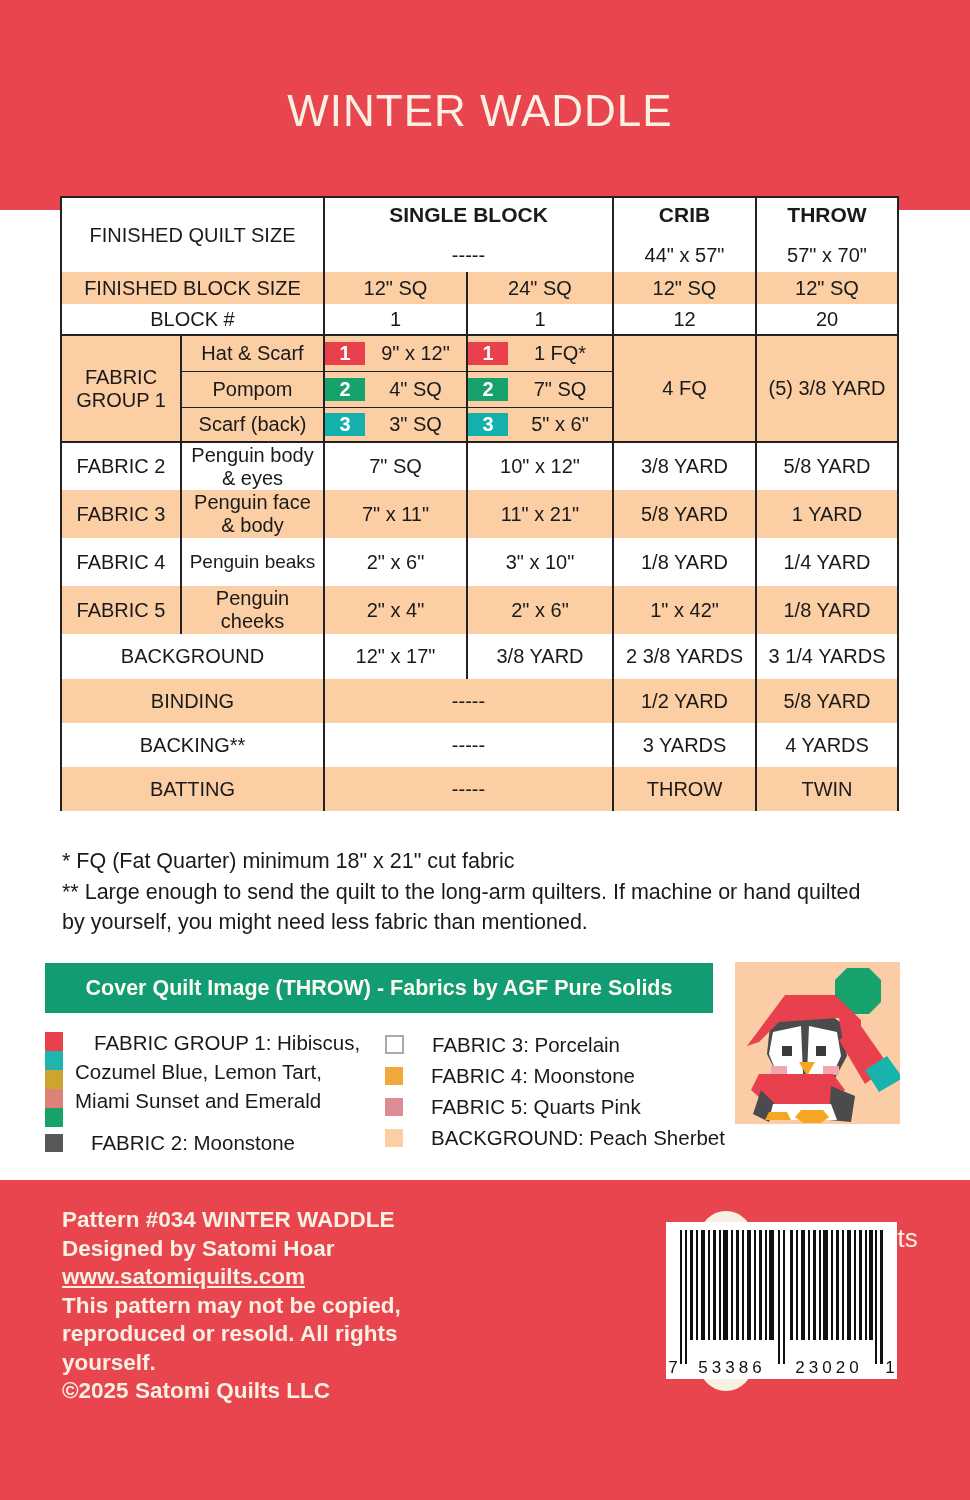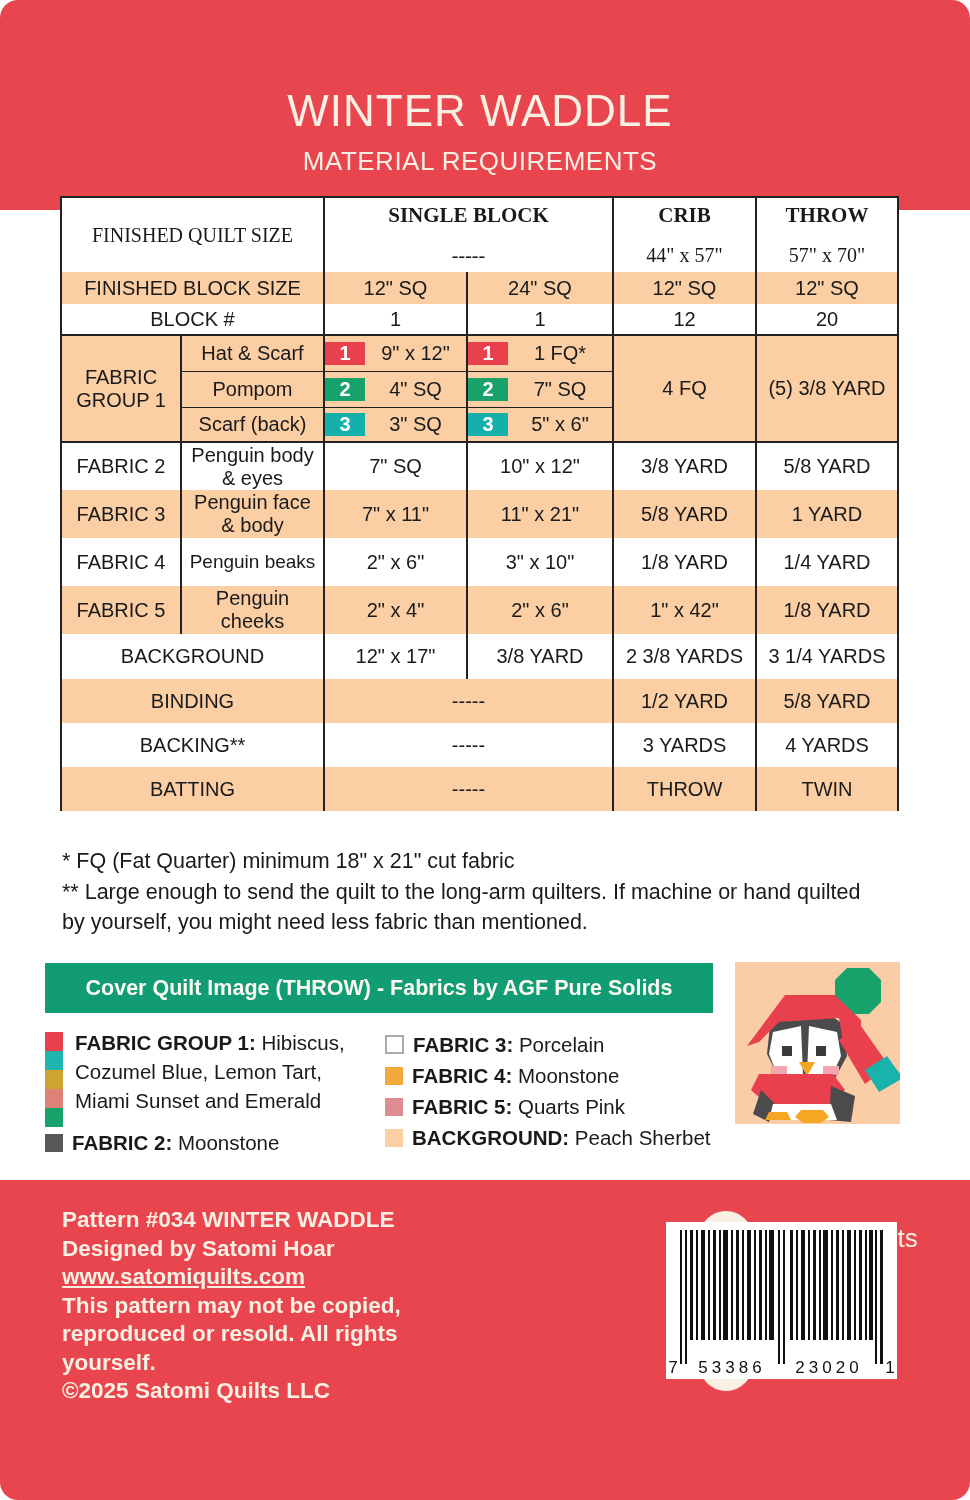--- a/index.html
+++ b/index.html
@@ -1,17 +1,17 @@
 <!DOCTYPE html>
 <html style="--accent-red: #E8454F; --cream: #F8F1E3; --peach: #FBCEA4; --banner-green: #119C74; --badge-red: #E8414D; --badge-green: #17A26B; --badge-teal: #15B0AB;"><head>
 <meta charset="utf-8">
 <style>
   html,body{margin:0;padding:0;background:#ffffff;}
   .page{position:relative;width:970px;height:1500px;background:#ffffff;overflow:hidden;
-        font-family:"Liberation Sans",sans-serif;color:#1a1a1a;border-radius:18px;}
+        font-family:"Liberation Sans",sans-serif;color:#1a1a1a;}
 
   
   .top-band{position:absolute;left:0;top:0;width:970px;height:210px;background:var(--accent-red);}
   .title{position:absolute;left:0;top:86px;width:960px;text-align:center;color:var(--cream);
          font-size:44px;letter-spacing:1px;}
   .subtitle{position:absolute;left:0;top:146px;width:960px;text-align:center;color:var(--cream);
             font-size:26px;letter-spacing:.5px;}
 
   
   .req-table{position:absolute;left:60px;top:196px;border-collapse:collapse;table-layout:fixed;
@@ -19,38 +19,38 @@
   .req-table td{padding:0;text-align:center;vertical-align:middle;font-size:20px;line-height:1.15;overflow:hidden;}
   .bl{border-left:2px solid #222;}
   .br{border-right:2px solid #222;}
   .bt{border-top:2px solid #222;}
   .bb{border-bottom:2px solid #222;}
   .bb1{border-bottom:1px solid #222;}
   .peach{background:var(--peach);margin-top:16px;}
   .pre{white-space:pre-line;}
   .hdr-main{font-weight:bold;font-size:21px;}
   .hdr-sub{font-size:20px;margin-top:16px;font-weight:normal;}
-  tr.r-head{height:75px;font-family:Liberation Serif, serif;} tr.r-bsize{height:32px;} tr.r-bnum{height:31px;}
+  tr.r-head{height:75px;} tr.r-bsize{height:32px;} tr.r-bnum{height:31px;}
   tr.r-g1{height:36px;} tr.r-g2{height:36px;} tr.r-g3{height:35px;}
   tr.r-f{height:48px;} tr.r-bg{height:45px;} tr.r-low{height:44px;}
   .measure{display:flex;align-items:stretch;height:100%;}
   .badge{width:40px;display:flex;align-items:center;justify-content:center;
          color:#fff;font-weight:bold;font-size:20px;}
   .badge.b1{background:var(--badge-red);} .badge.b2{background:var(--badge-green);} .badge.b3{background:var(--badge-teal);}
   .mval{flex:1;display:flex;align-items:center;justify-content:center;}
 
   
   .footnotes{position:absolute;left:62px;top:846px;width:818px;font-size:21.5px;line-height:1.42;}
 
   
   .banner{position:absolute;left:45px;top:963px;width:668px;height:50px;background:var(--banner-green);
           display:flex;align-items:center;justify-content:center;color:#fdfaf2;font-weight:bold;font-size:21.5px;}
   .penguin-box{position:absolute;left:735px;top:962px;width:165px;height:162px;}
   .legend{position:absolute;left:45px;top:1028px;width:680px;font-size:20.5px;line-height:29px;}
-  .legend b{font-weight:bold;}
+  .legend b{font-weight:normal;margin-left:19px;}
   .lg-left{position:absolute;left:0;top:0;width:330px;}
   .lg-right{position:absolute;left:340px;top:2px;width:340px;}
   .swatch{display:inline-block;width:18px;height:18px;vertical-align:-2px;margin-right:9px;}
   .swatch.porcelain{border:2px solid #aaa;width:15px;height:15px;}
   .stack{position:absolute;left:0;top:4px;width:18px;}
   .stack div{width:18px;height:19px;}
   .g1text{margin-left:30px;width:300px;}
   .lg-item{margin-bottom:2px;white-space:nowrap;}
   .f2line{margin-top:13px;}
 
@@ -63,21 +63,20 @@
   .soc-row .handle{margin-left:12px;font-size:26px;color:var(--cream);}
   .barcode{position:absolute;left:666px;top:42px;width:231px;height:157px;background:#fff;}
 </style>
 </head>
 <body>
 
 <div class="page">
 
   <div class="top-band"></div>
   <div class="title">WINTER WADDLE</div>
-  <div class="subtitle">MATERIAL REQUIREMENTS</div>
 
   <table class="req-table">
     <colgroup>
       <col style="width:120px">
         <col style="width:143px">
         <col style="width:143px">
       <col style="width:146px">
         <col style="width:143px">
         <col style="width:142px">
     </colgroup>

